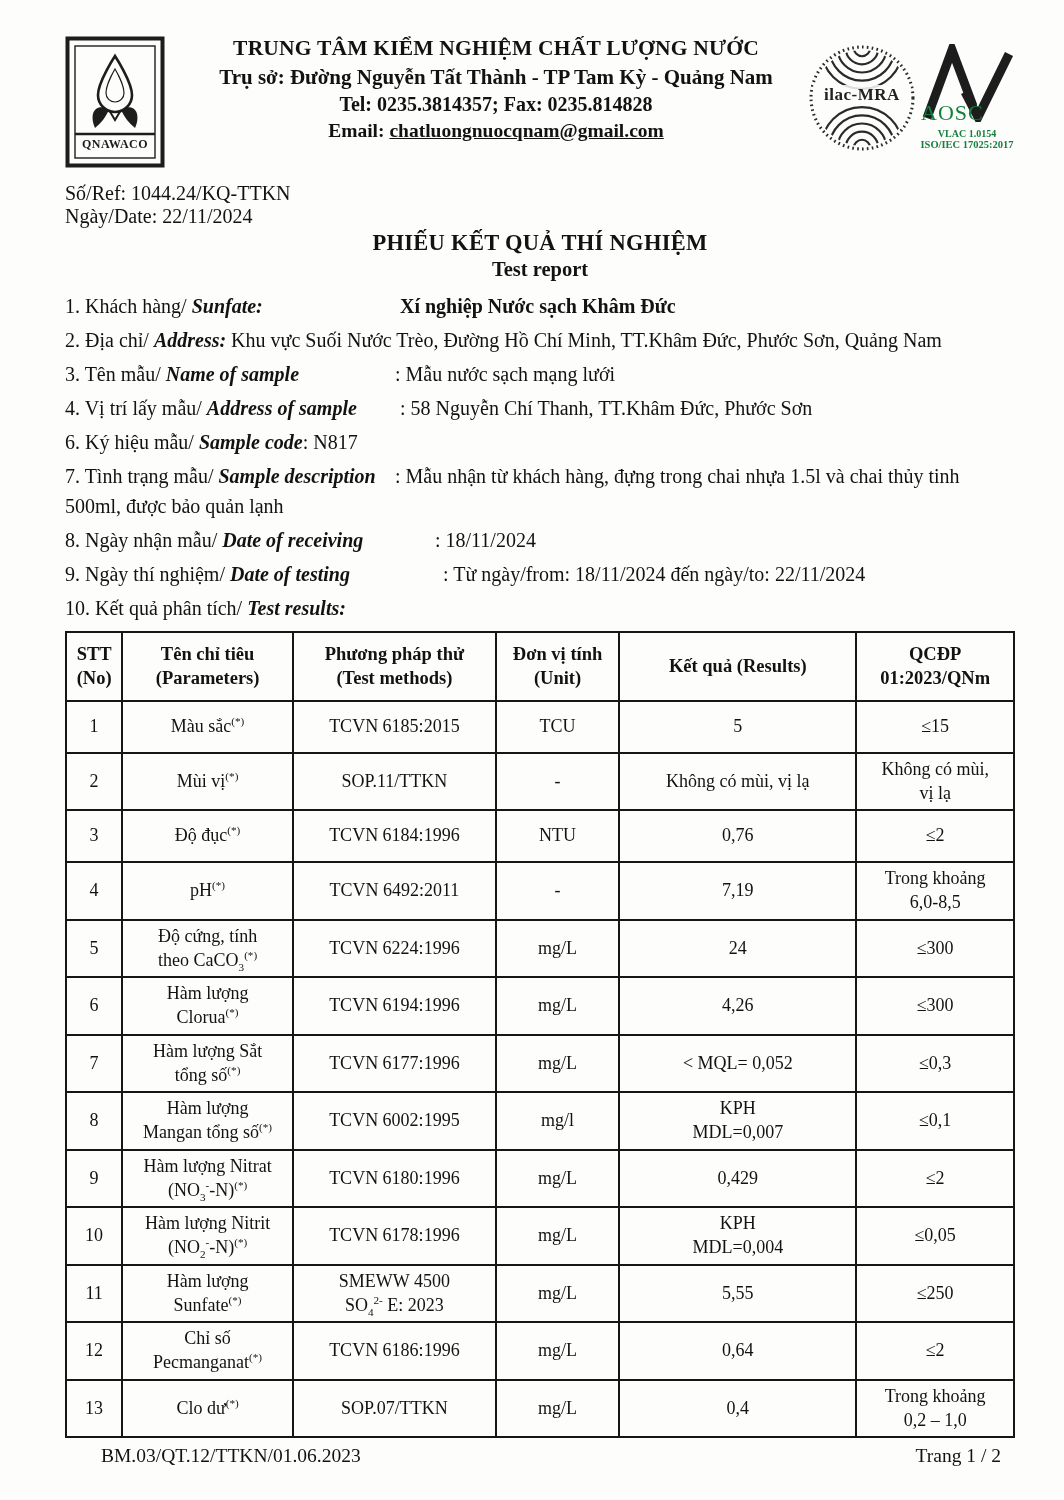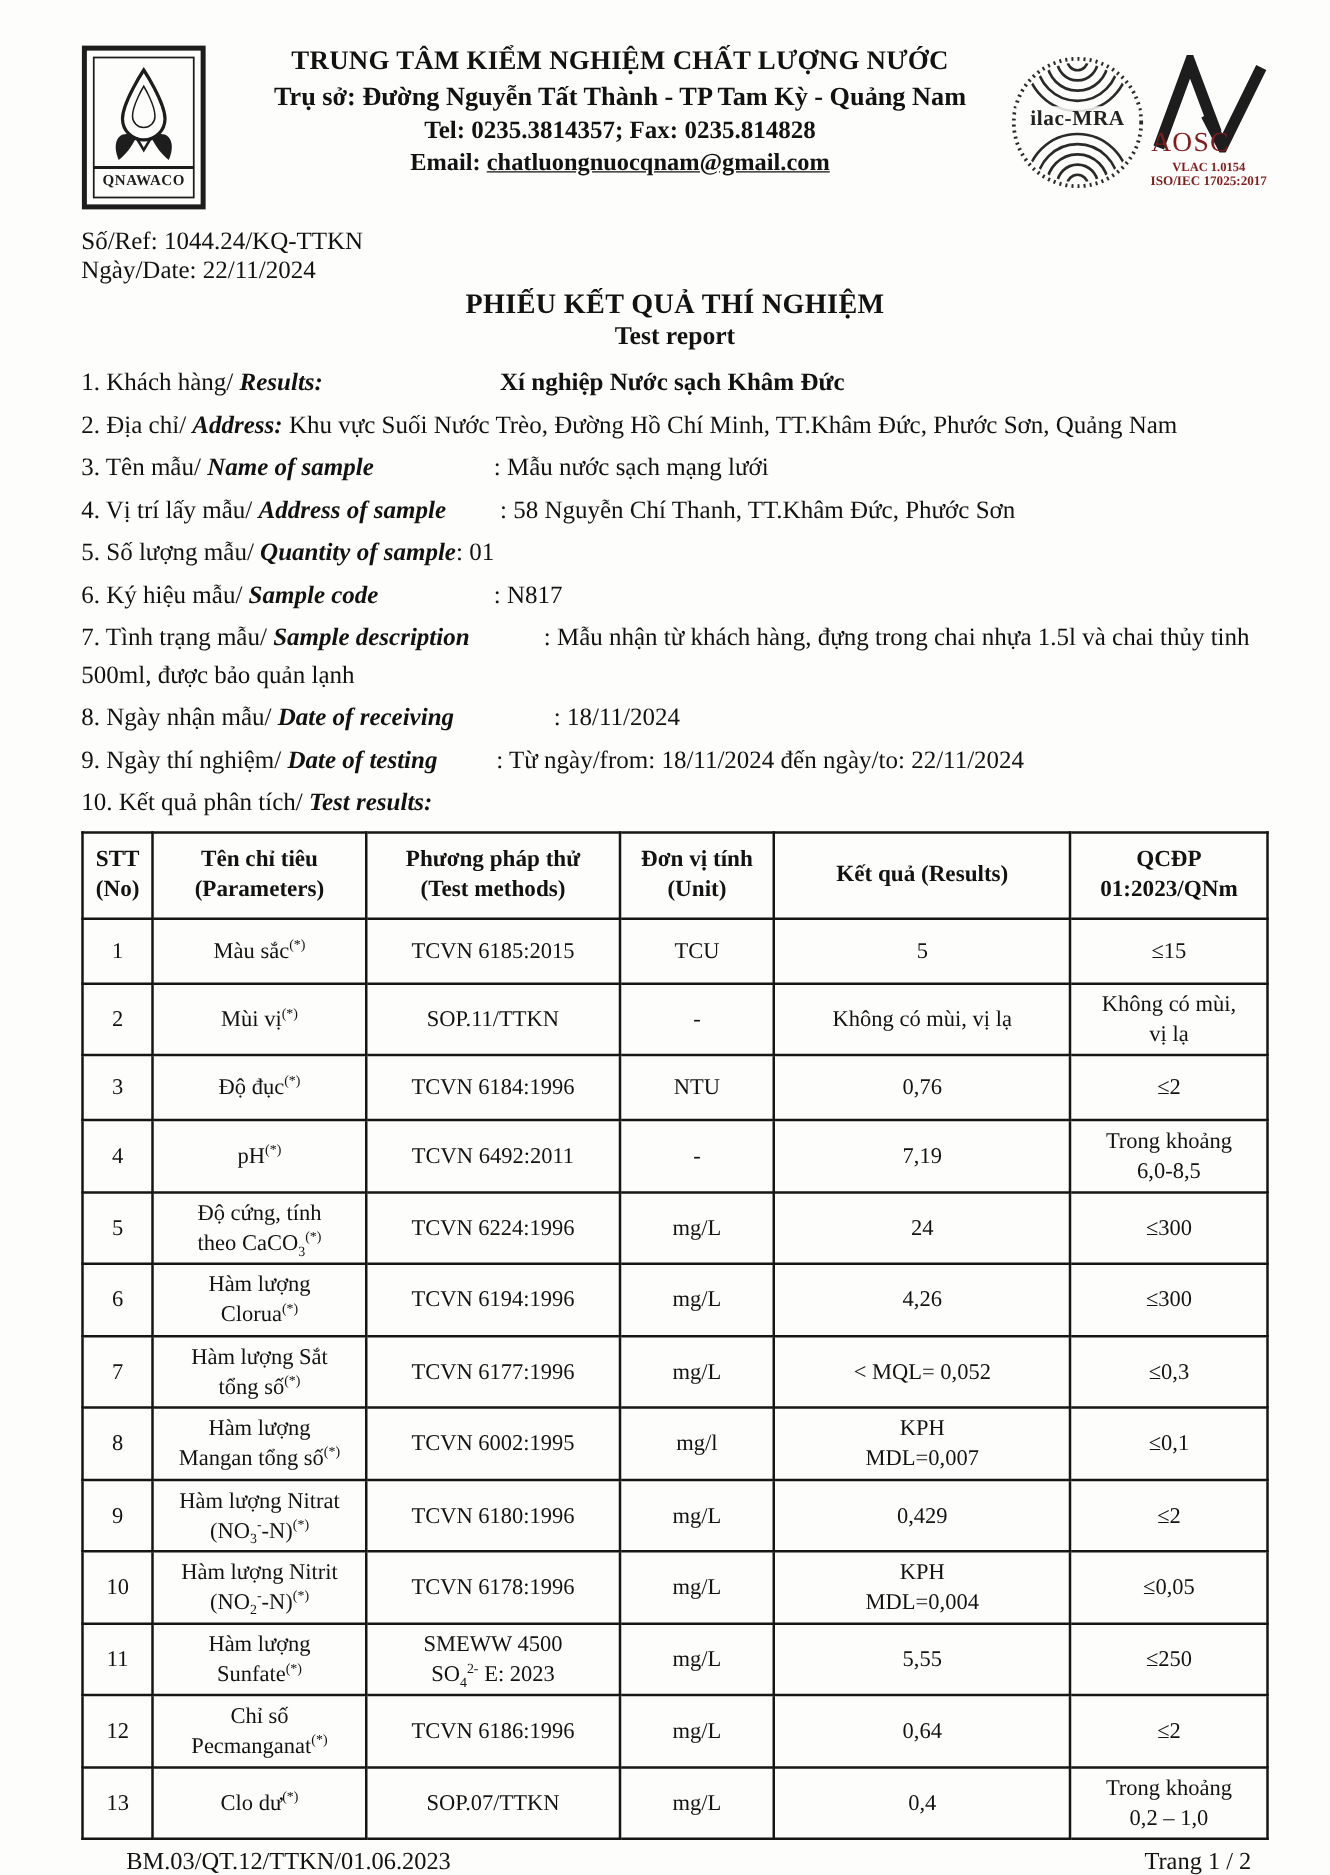--- a/index.html
+++ b/index.html
@@ -27,21 +27,21 @@
   .lh-email{font-size:19.5px;font-weight:700;}
   .lh-email .u{text-decoration:underline;}
   .lh-right{flex:0 0 206px;display:flex;gap:4px;padding-top:16px;}
   .ilac-logo{position:relative;width:106px;height:108px;flex:0 0 106px;}
   .ilac-logo svg{position:absolute;inset:0;}
   .ilac-text{
     position:absolute;left:4px;right:4px;top:41px;text-align:center;
     background:rgba(253,253,252,.85);font-size:17px;font-weight:700;color:#222;
     letter-spacing:.5px;
   }
-  .aosc-logo{width:96px;text-align:center;color:#7f1d1d;}
+  .aosc-logo{width:96px;text-align:center;color:#15803d;}
   .aosc-name{font-size:22px;font-weight:400;letter-spacing:1px;margin-top:-26px;text-align:left;padding-left:2px;}
   .aosc-code{font-size:10px;font-weight:700;margin-top:2px;}
   .aosc-std{font-size:10.5px;font-weight:700;}
   
   .meta-row{display:flex;justify-content:space-between;margin-top:14px;font-size:20px;flex-direction:column;}
   .title-vi{text-align:center;font-size:22.5px;font-weight:700;margin-top:2px;letter-spacing:.3px;}
   .title-en{text-align:center;font-size:20.5px;font-weight:700;margin-top:2px;}
   
   .info-list{margin-top:10px;font-size:20px;}
   .info-item{margin:4px 0;line-height:1.5;}
@@ -141,38 +141,35 @@
   <div class="meta-row">
     <span>Số/Ref: 1044.24/KQ-TTKN</span>
     <span>Ngày/Date: 22/11/2024</span>
   </div>
 
   <div class="title-vi">PHIẾU KẾT QUẢ THÍ NGHIỆM</div>
   <div class="title-en">Test report</div>
 
   <div class="info-list">
     <div class="info-item">
-      <span class="ilbl"><span class="ivi">1. Khách hàng/ </span><span class="ien">Results:</span></span><span class="ival">Xí nghiệp Nước sạch Khâm Đức</span>
+      <span class="ilbl"><span class="ivi">1. Khách hàng/ </span><span class="ien">Sunfate:</span></span><span class="ival">Xí nghiệp Nước sạch Khâm Đức</span>
     </div>
 
     <div class="info-item">
       <span class="ilbl"><span class="ivi">2. Địa chỉ/ </span><span class="ien">Address:</span></span><span class="ival"> Khu vực Suối Nước Trèo, Đường Hồ Chí Minh, TT.Khâm Đức, Phước Sơn, Quảng Nam</span>
     </div>
 
     <div class="info-item">
       <span class="ilbl"><span class="ivi">3. Tên mẫu/ </span><span class="ien">Name of sample</span></span><span class="ival">: Mẫu nước sạch mạng lưới</span>
     </div>
 
     <div class="info-item">
       <span class="ilbl"><span class="ivi">4. Vị trí lấy mẫu/ </span><span class="ien">Address of sample</span></span><span class="ival">: 58 Nguyễn Chí Thanh, TT.Khâm Đức, Phước Sơn</span>
     </div>
 
-    <div class="info-item">
-      <span class="ilbl"><span class="ivi">5. Số lượng mẫu/ </span><span class="ien">Quantity of sample</span></span><span class="ival">: 01</span>
-    </div>
 
     <div class="info-item">
       <span class="ilbl"><span class="ivi">6. Ký hiệu mẫu/ </span><span class="ien">Sample code</span></span><span class="ival">: N817</span>
     </div>
 
     <div class="info-item">
       <span class="ilbl"><span class="ivi">7. Tình trạng mẫu/ </span><span class="ien">Sample description</span></span><span class="ival">: Mẫu nhận từ khách hàng, đựng trong chai nhựa 1.5l và chai thủy tinh 500ml, được bảo quản lạnh</span>
     </div>
 
     <div class="info-item">

